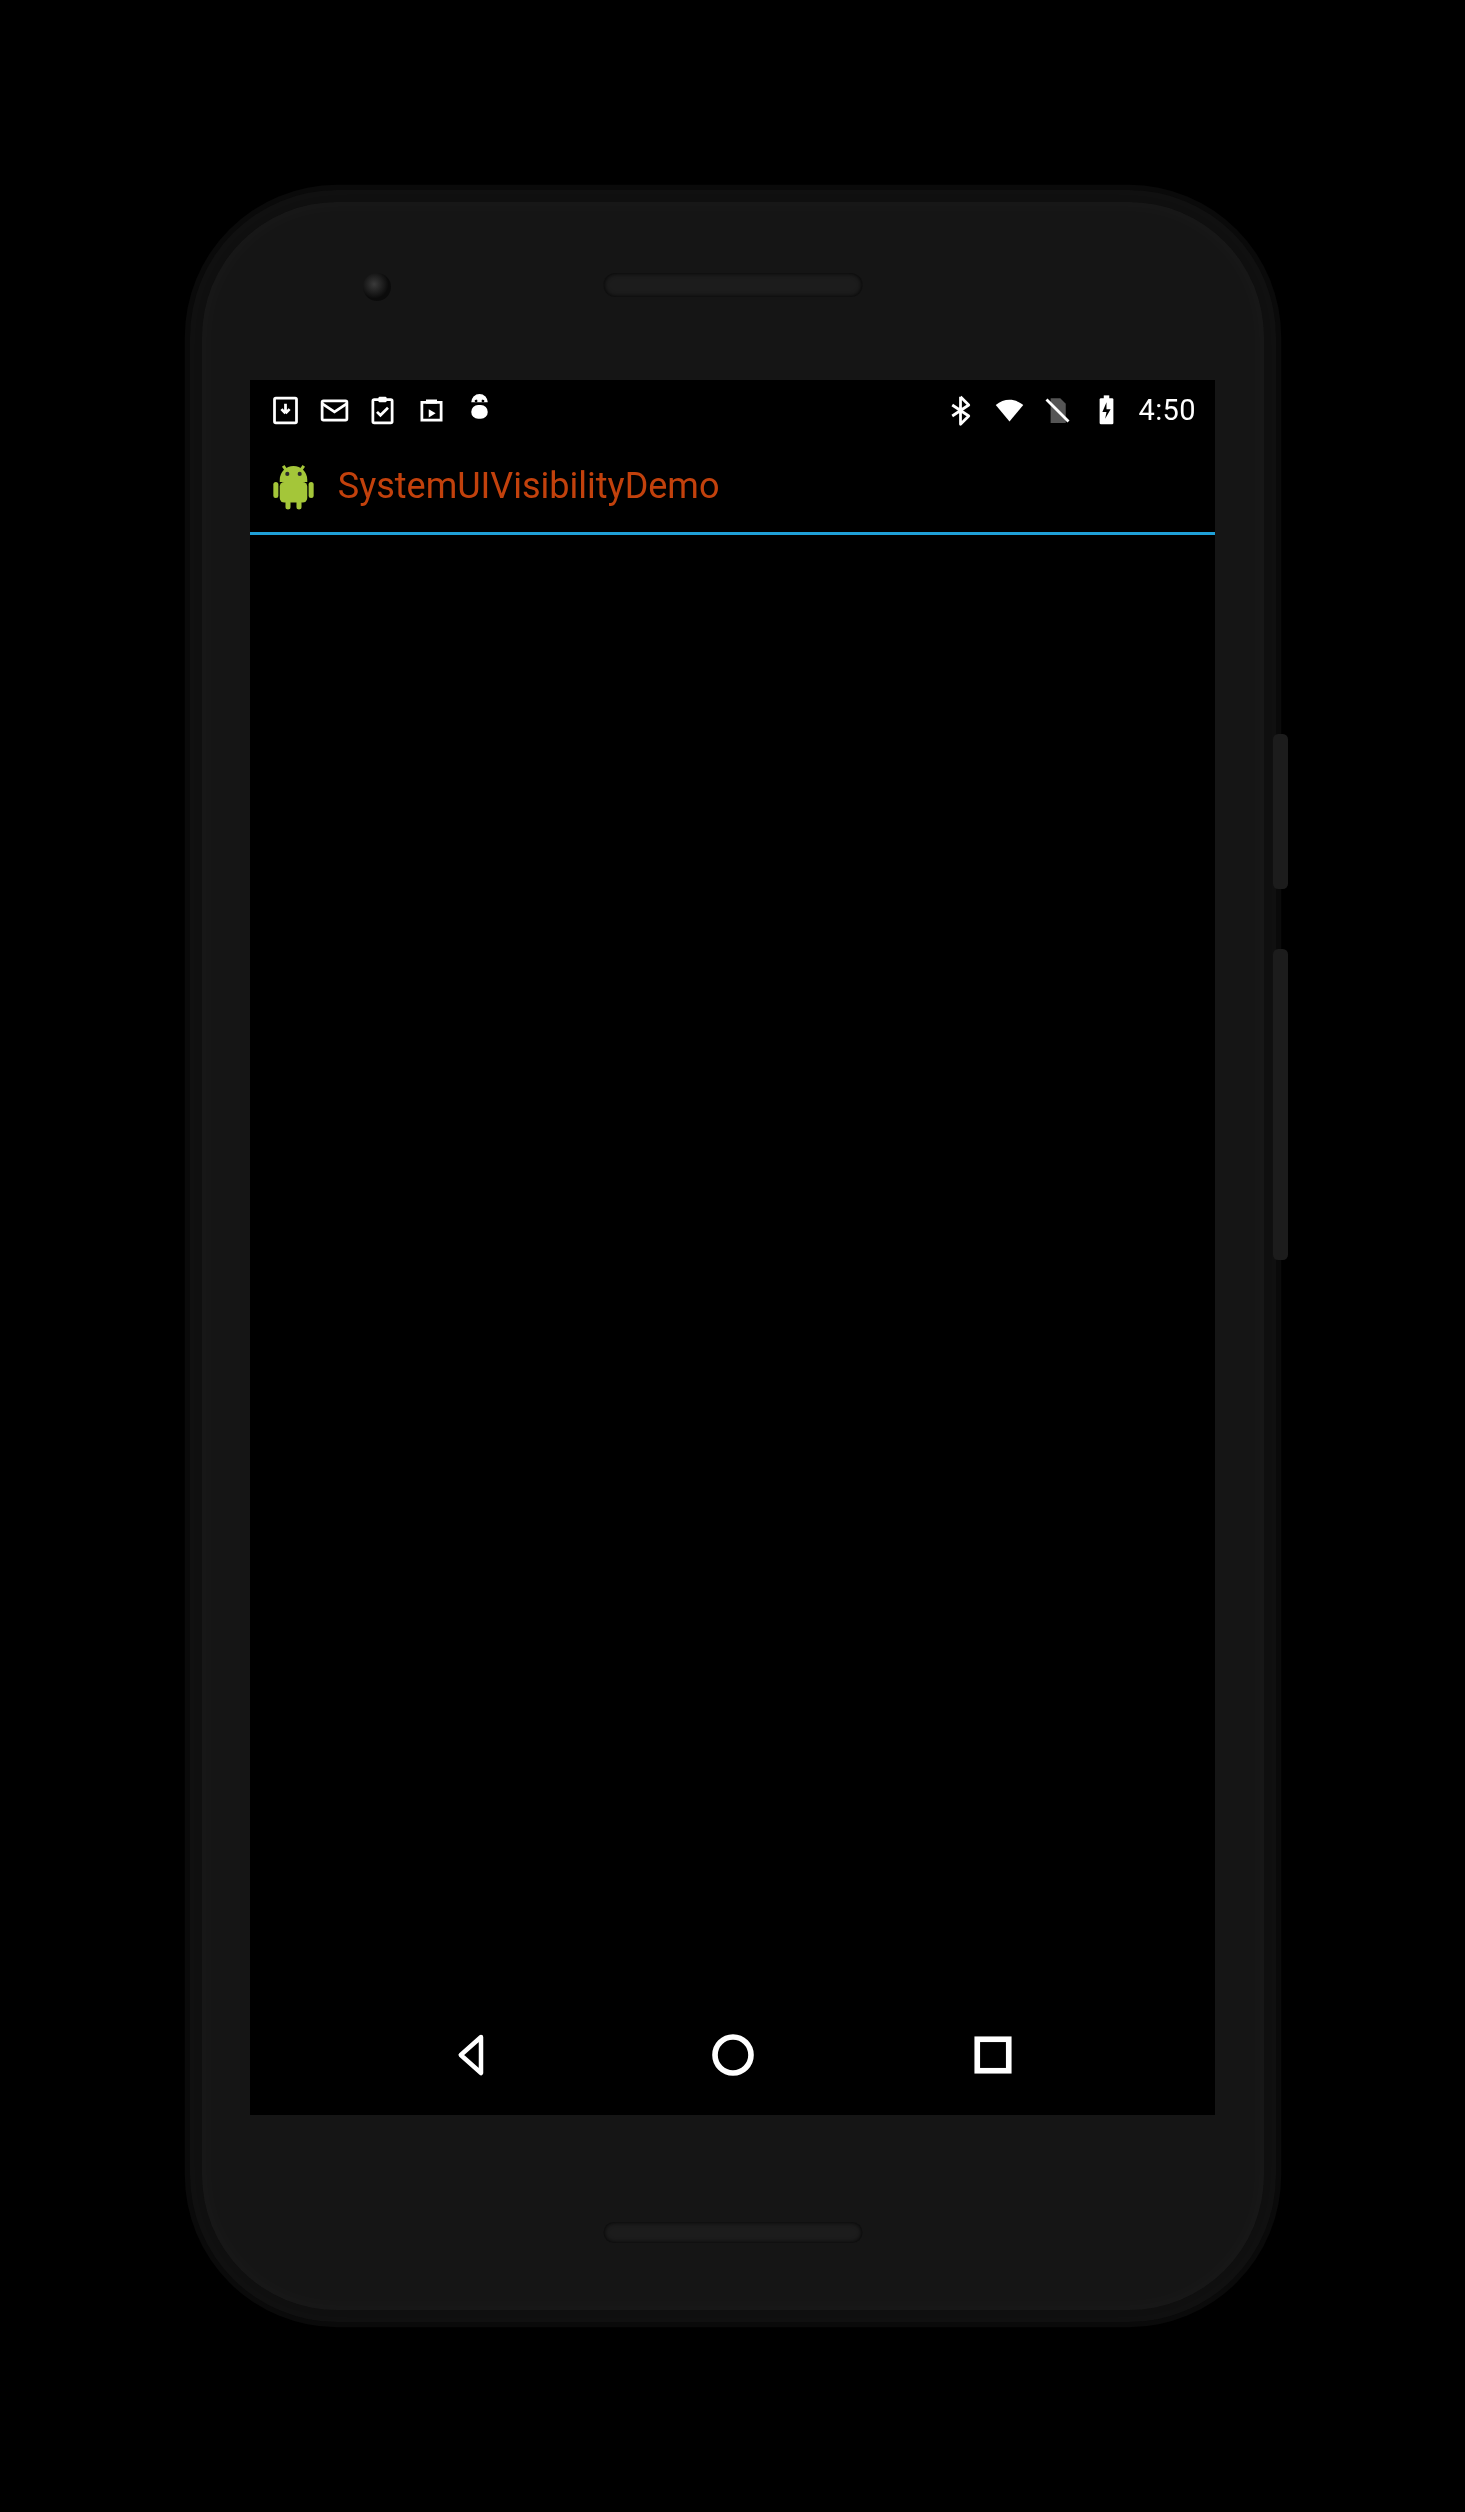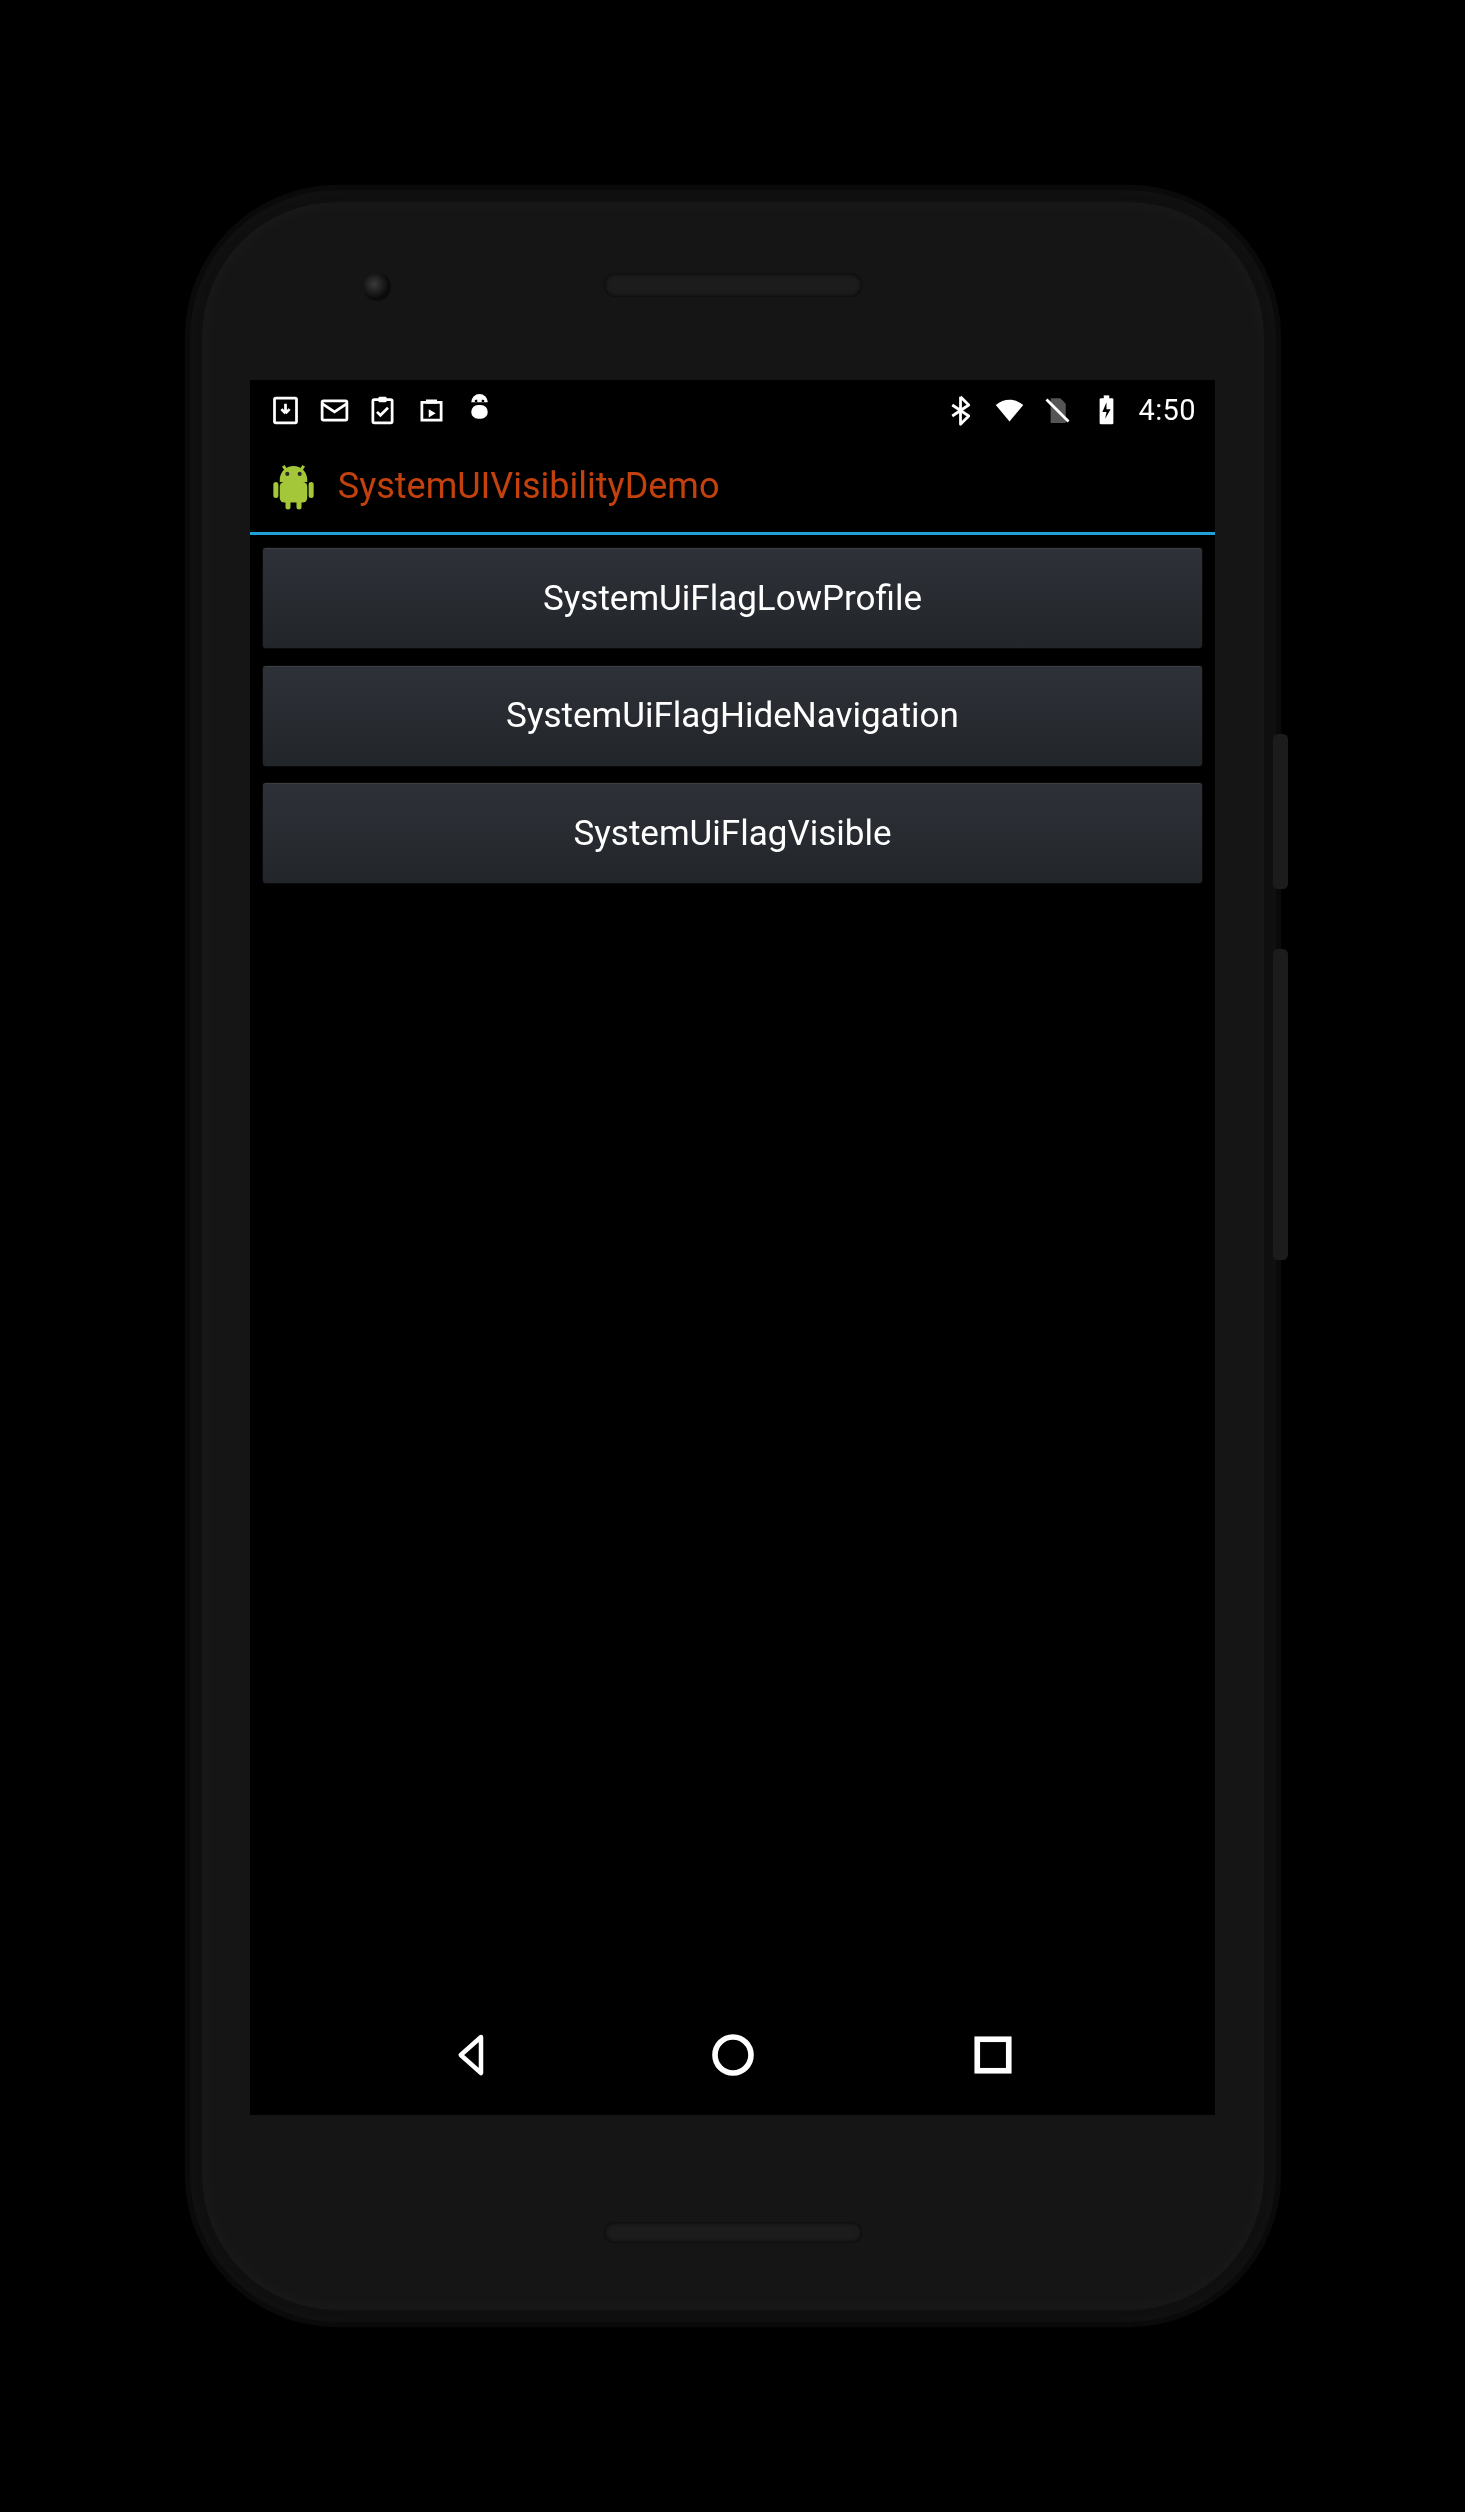--- a/index.html
+++ b/index.html
@@ -258,31 +258,20 @@
             <rect x="8.5" y="18" width="2.2" height="4" rx="1.1" fill="#a4c639"></rect>
             <rect x="13.3" y="18" width="2.2" height="4" rx="1.1" fill="#a4c639"></rect>
             <circle cx="9.3" cy="6.5" r="0.9" fill="#2b2b2b"></circle>
             <circle cx="14.7" cy="6.5" r="0.9" fill="#2b2b2b"></circle>
             <path d="M7.5 3l1.4 2M16.5 3l-1.4 2" stroke="#a4c639" stroke-width="1.3"></path>
           </svg>
         </span>
         <span class="app-title">SystemUIVisibilityDemo</span>
       </div>
 
-      <div class="content">
-        <div class="btn">
-          <span>SystemUiFlagLowProfile</span>
-        </div>
-        <div class="btn">
-          <span>SystemUiFlagHideNavigation</span>
-        </div>
-        <div class="btn">
-          <span>SystemUiFlagVisible</span>
-        </div>
-      </div>
 
       <div class="nav-bar">
         <div class="nav-btn">
           <svg viewBox="0 0 24 24">
               <path d="M16 4L7 12l9 8z" fill="none" stroke="#fff" stroke-width="2" stroke-linejoin="round"></path>
             </svg>
         </div>
         <div class="nav-btn">
           <svg viewBox="0 0 24 24">
               <circle cx="12" cy="12" r="8" fill="none" stroke="#fff" stroke-width="2.5"></circle>

